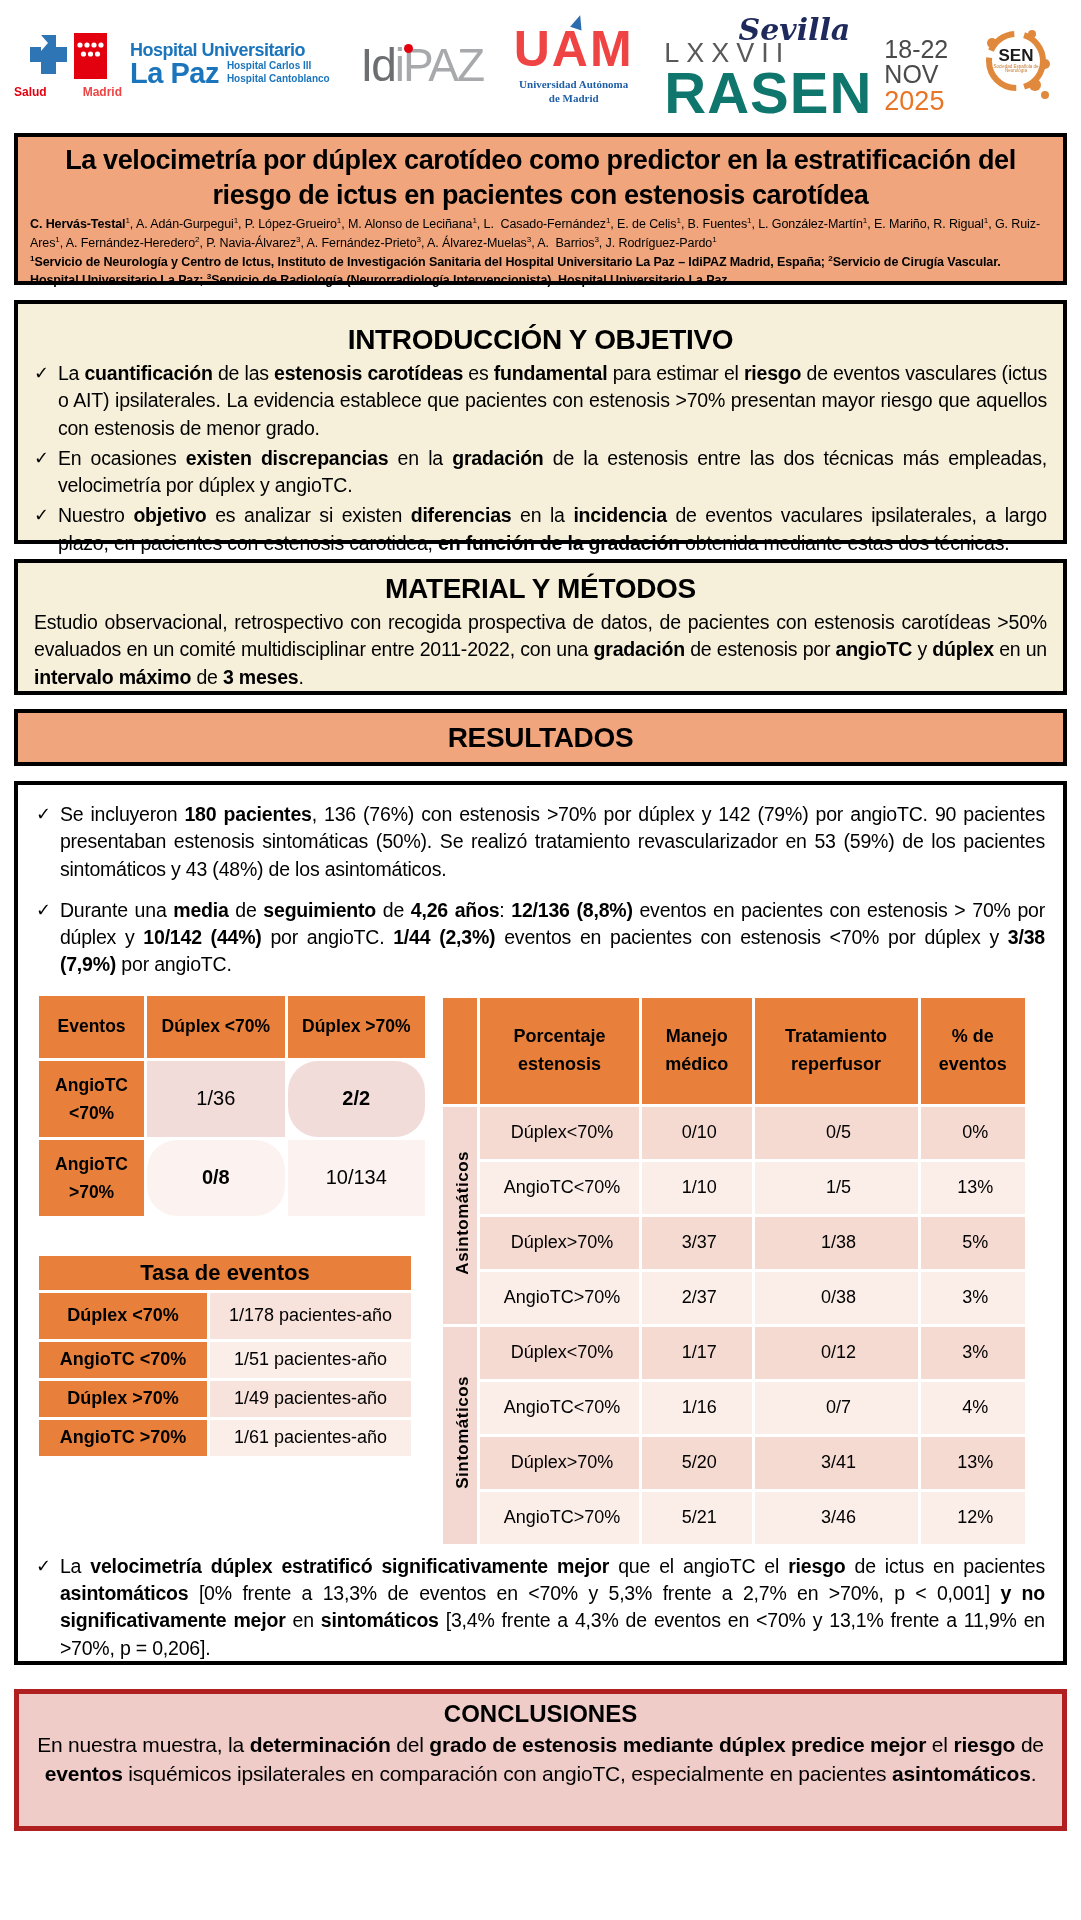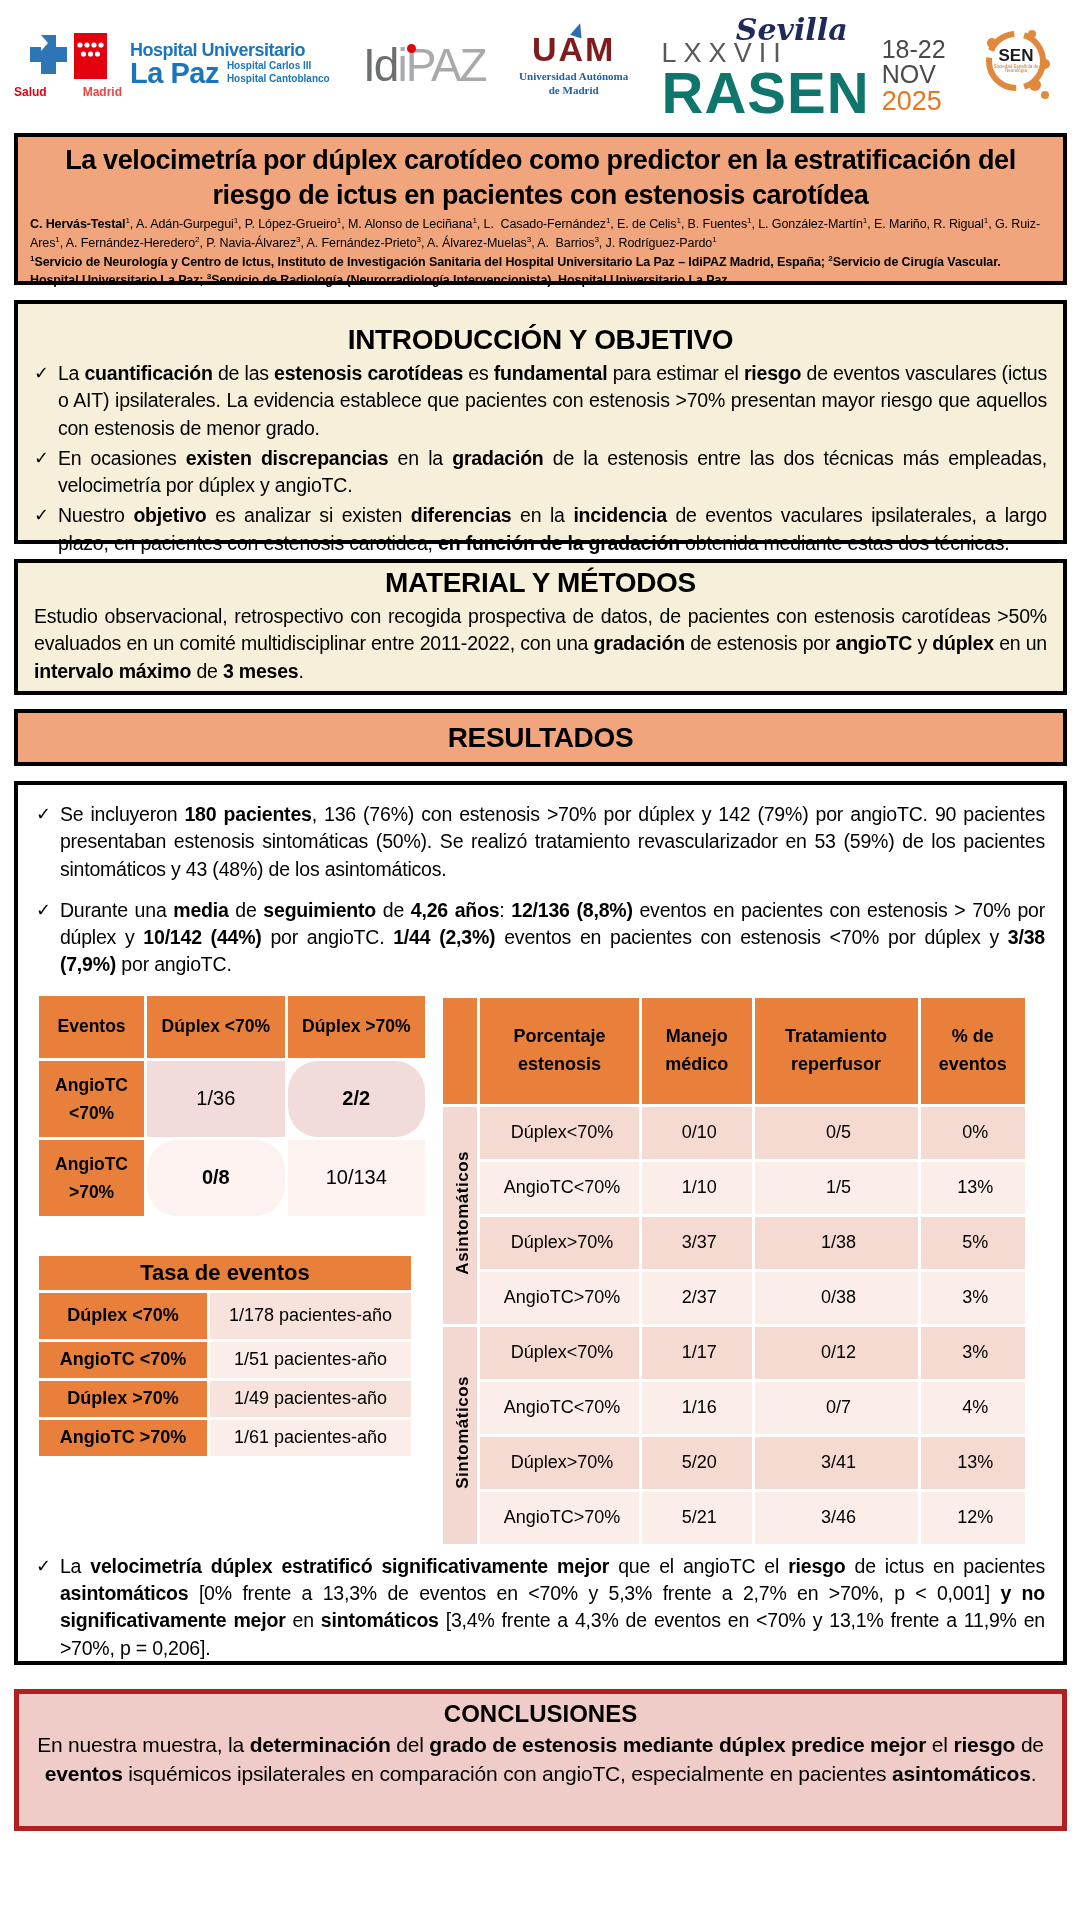--- a/index.html
+++ b/index.html
@@ -18,21 +18,21 @@
   .lp-salud .red{color:#E3000F;} .lp-salud .gry{color:#ef4444;margin-left:36px;}
   .lp-text{line-height:1;}
   .lp-line1{color:#1B75BC;font-weight:bold;font-size:18px;letter-spacing:-0.5px;}
   .lp-row{display:flex;align-items:flex-end;gap:8px;}
   .lp-line2{color:#1B75BC;font-weight:bold;font-size:29px;letter-spacing:-0.5px;}
   .lp-subs{color:#1B75BC;font-weight:bold;font-size:10px;line-height:1.25;padding-bottom:3px;}
   .logo-idipaz{position:relative;font-size:46px;letter-spacing:-2px;line-height:1;}
   .idi-dark{color:#6D6E71;} .idi-i{color:#A7A9AC;position:relative;} .idi-light{color:#A7A9AC;}
   .idi-dot{position:absolute;width:9px;height:9px;border-radius:50%;background:#E3000F;top:2px;left:44px;}
   .logo-uam{text-align:center;line-height:1;}
-  .uam-name{position:relative;color:#7f1d1d;font-weight:bold;font-size:34px;letter-spacing:2px;text-align:center;}
+  .uam-name{position:relative;color:#ef4444;font-weight:bold;font-size:50px;letter-spacing:2px;text-align:center;}
   .uam-tri{position:absolute;top:-9px;left:50%;margin-left:-2px;width:0;height:0;
     border-left:6px solid transparent;border-right:6px solid transparent;border-bottom:14px solid #2B6CB0;
     transform:rotate(18deg);}
   .uam-sub{color:#1F5FA8;font-family:"Liberation Serif", serif;font-weight:bold;font-size:11px;line-height:1.25;margin-top:4px;}
   .logo-rasen{position:relative;display:flex;align-items:flex-end;gap:12px;height:110px;}
   .rasen-left{line-height:0.9;}
   .rasen-lxxvii{color:#58595B;font-size:27px;letter-spacing:7px;font-weight:normal;margin-bottom:2px;}
   .rasen-name{color:#0f766e;font-weight:bold;font-size:58px;letter-spacing:1px;}
   .rasen-sevilla{position:absolute;top:2px;right:98px;color:#1F2A5C;
     font-family:"DejaVu Serif", serif;font-style:italic;font-weight:bold;font-size:30px;}
@@ -46,21 +46,21 @@
 
   
   .title-box{margin-top:8px;height:152px;background:#F1A57C;padding:5px 12px 2px;}
   .title-box h1{margin:1px 0 3px;font-size:27px;line-height:1.28;text-align:center;font-weight:bold;letter-spacing:-0.4px;}
   .authors{font-size:12.5px;line-height:1.5;letter-spacing:-0.1px;}
   .affils{font-size:12.5px;line-height:1.45;font-weight:bold;letter-spacing:-0.1px;}
   sup{font-size:0.65em;}
 
   
   .intro-box{margin-top:15px;height:244px;background:#F6EFDA;padding:18px 16px 6px;}
-  .methods-box{margin-top:15px;height:136px;background:#F6EFDA;padding:2px 16px 6px;}
+  .methods-box{margin-top:15px;height:136px;background:#F6EFDA;padding:8px 16px 6px;}
   .sec-h{font-size:28px;font-weight:bold;text-align:center;margin:2px 0 4px;letter-spacing:-0.3px;}
   .para{font-size:19.5px;line-height:1.4;text-align:justify;letter-spacing:-0.2px;}
   .bullet{display:flex;gap:9px;font-size:19.5px;line-height:1.4;margin:3px 0;letter-spacing:-0.2px;}
   .bullet .chk{flex:0 0 auto;font-size:18px;padding-top:1px;}
   .bullet .btxt{text-align:justify;}
 
   .resultados-bar{margin-top:14px;height:57px;background:#F1A57C;display:flex;align-items:center;justify-content:center;}
   .resultados-bar .sec-h{margin:0;}
 
   .results-box{margin-top:15px;height:884px;background:#fff;padding:12px 18px 6px;overflow:hidden;}

